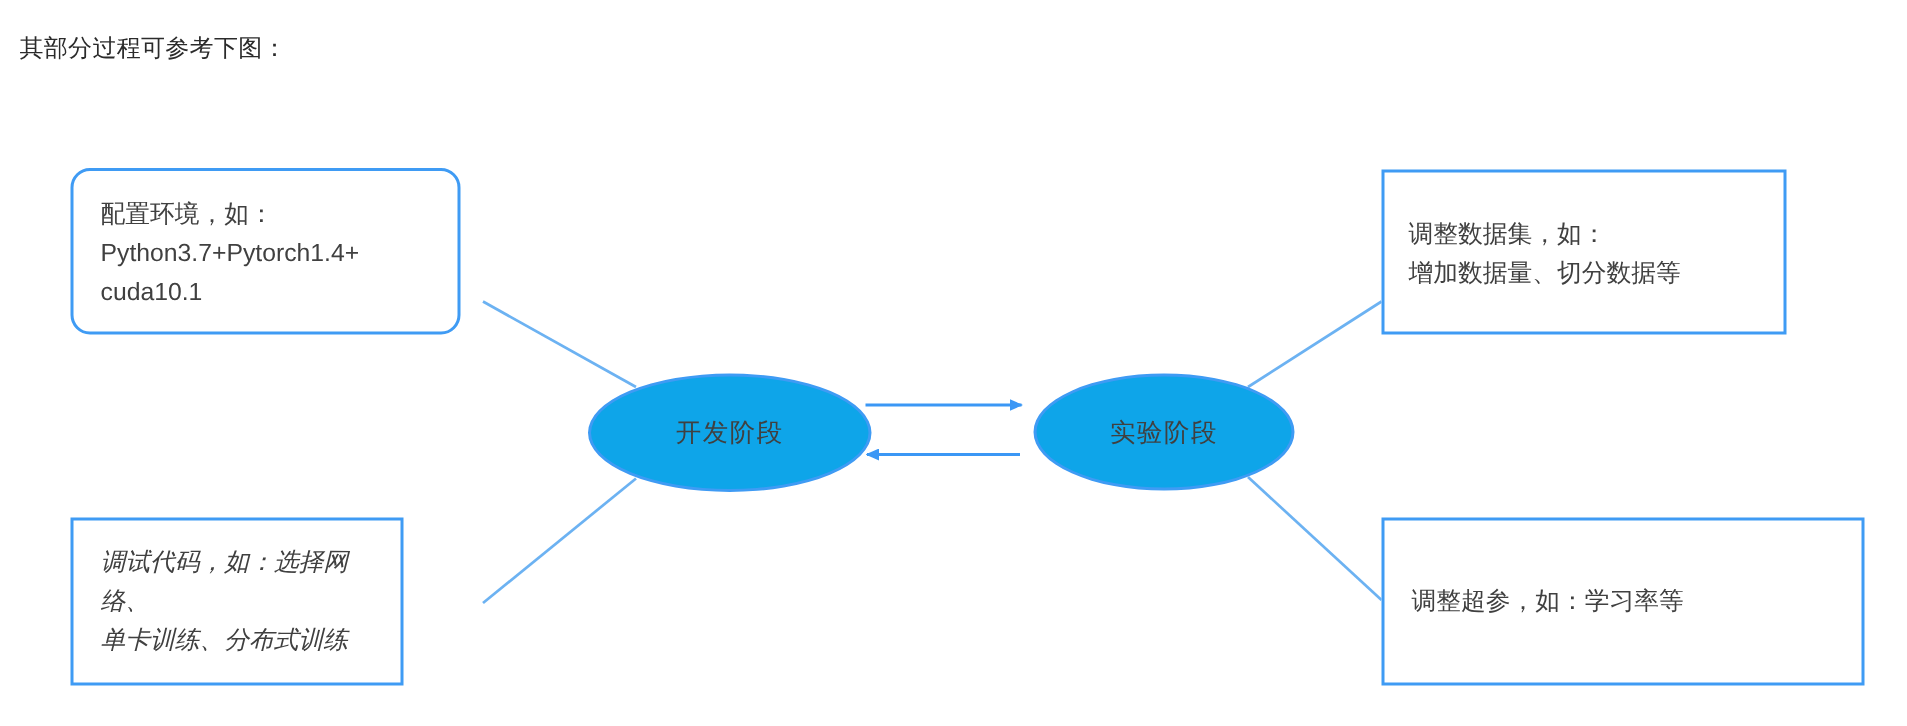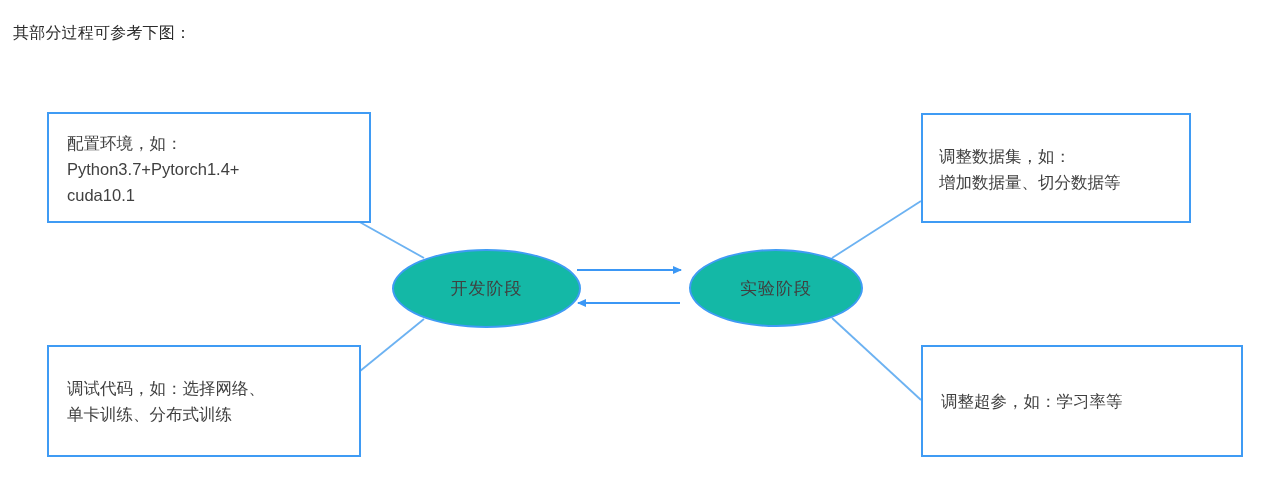--- a/index.html
+++ b/index.html
@@ -46,34 +46,34 @@
     padding-left: 18px;
     padding-right: 10px;
   }
   .node-box .box-text {
     font-size: 16.5px;
     line-height: 26px;
     color: #404040;
     white-space: pre-line;
   }
 
-  #box-env      { left: 47px;  top: 112px; width: 324px; height: 111px; }
+  #box-env      { left: 47px;  top: 112px; width: 260px; height: 111px; border-radius: 13px; }
   #box-dataset  { left: 921px; top: 113px; width: 270px; height: 110px; padding-left: 16px; }
-  #box-debug    { left: 47px;  top: 345px; width: 314px; height: 112px; }
+  #box-debug    { left: 47px;  top: 345px; width: 222px; height: 112px; font-style: italic; }
   #box-hyper    { left: 921px; top: 345px; width: 322px; height: 112px; }
 
   #box-env .box-text     { padding-top: 2px; }
   #box-dataset .box-text { padding-top: 2px; }
 
   .node-ellipse {
     position: absolute;
     box-sizing: border-box;
     border: 2px solid #3f9bf4;
     border-radius: 50%;
-    background: #14b8a6;
+    background: #0ea5e9;
     display: flex;
     align-items: center;
     justify-content: center;
   }
   .node-ellipse .ellipse-text {
     font-size: 17px;
     color: #404040;
     letter-spacing: 1px;
   }
 

